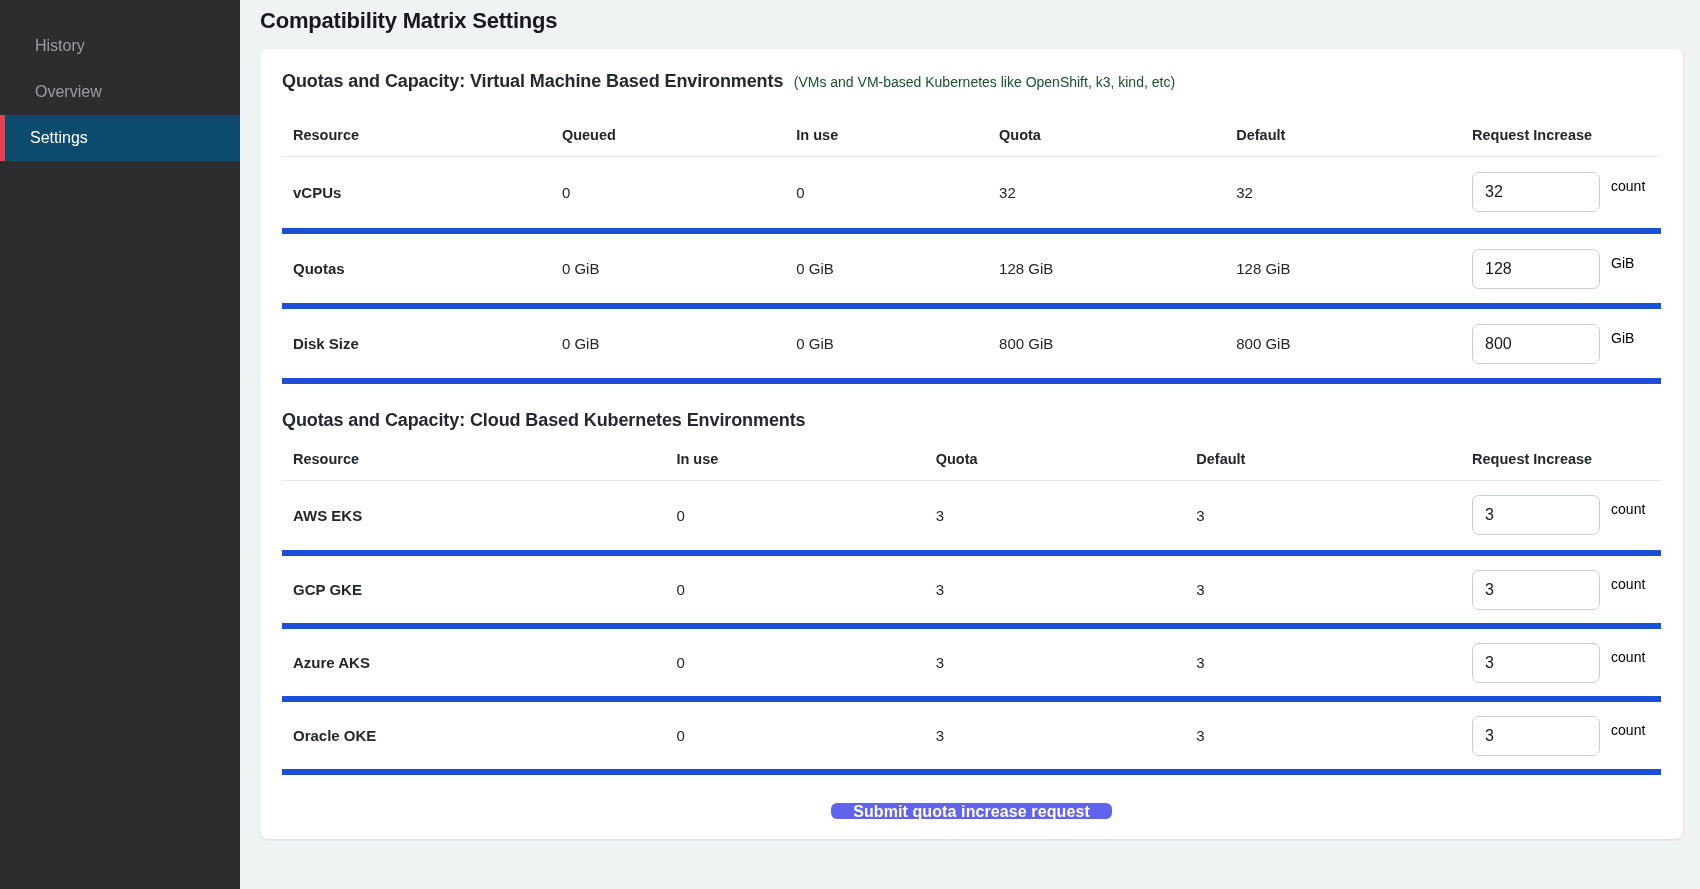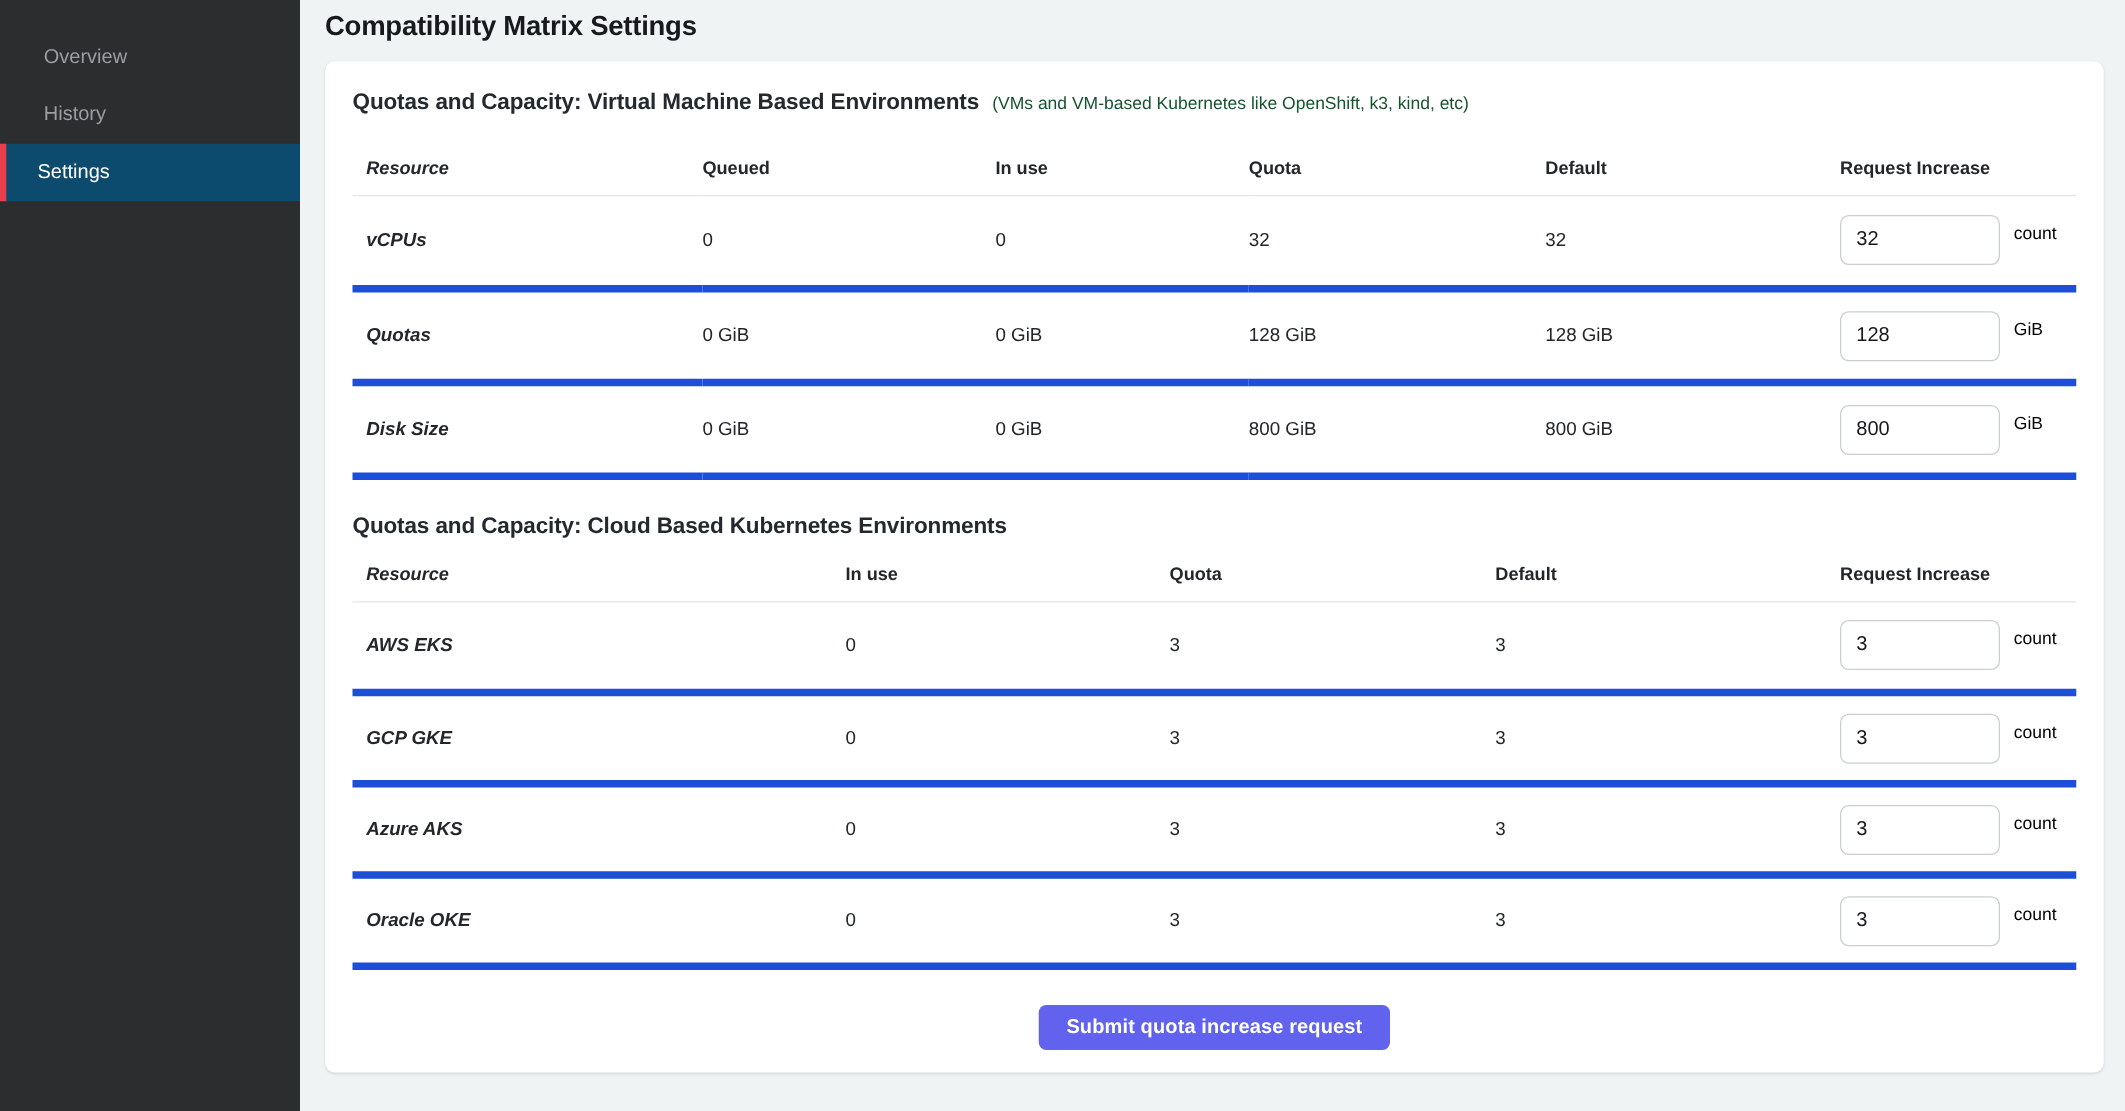--- a/index.html
+++ b/index.html
@@ -68,21 +68,21 @@
   .vm th { height: 63px; }
   .cloud th { height: 49px; }
   .quota-table thead tr { border-bottom: 1px solid #e3e7ea; }
   .quota-table tbody tr { border-bottom: 6px solid #1d4ed8; }
   .quota-table td {
     font-size: 15px; color: #23272c;
     vertical-align: middle;
   }
   .vm td { height: 75px; }
   .cloud td { height: 73px; }
-  .quota-table th:first-child, .quota-table td:first-child { padding-left: 11px; font-style: italic; }
+  .quota-table th:first-child, .quota-table td:first-child { padding-left: 11px; }
   td.res { font-weight: 600; font-size: 15px; }
 
   .req-wrap { display: flex; align-items: center; }
   .req-input {
     width: 128px; height: 40px;
     border: 1px solid #c8ced4;
     border-radius: 7px;
     padding: 0 12px;
     font-size: 16px;
     color: #17191d;
@@ -91,42 +91,42 @@
   }
   .unit {
     font-size: 14px; color: #000000;
     margin-left: 11px;
     transform: translateY(-6px);
     text-align: right;
   }
 
   .submit-row { padding-top: 28px; text-align: center; }
   .submit-btn {
-    height: 36px;
+    height: 16px;
     padding: 0 22px;
     background: #6163ee;
     color: #ffffff;
     font-size: 16px; font-weight: 700;
     font-family: "Liberation Sans", sans-serif;
     border: none; border-radius: 6px;
     cursor: pointer;
     letter-spacing: 0.1px;
   }
 </style>
 </head>
 <body>
 
 <div class="app">
 
   <nav class="sidebar">
     <div class="side-item">
-      <span>Overview</span>
+      <span>History</span>
     </div>
     <div class="side-item">
-      <span>History</span>
+      <span>Overview</span>
     </div>
     <div class="side-item active">
       <span>Settings</span>
     </div>
   </nav>
 
   <main class="main">
     <h1 class="page-title">Compatibility Matrix Settings</h1>
 
     <section class="card">

